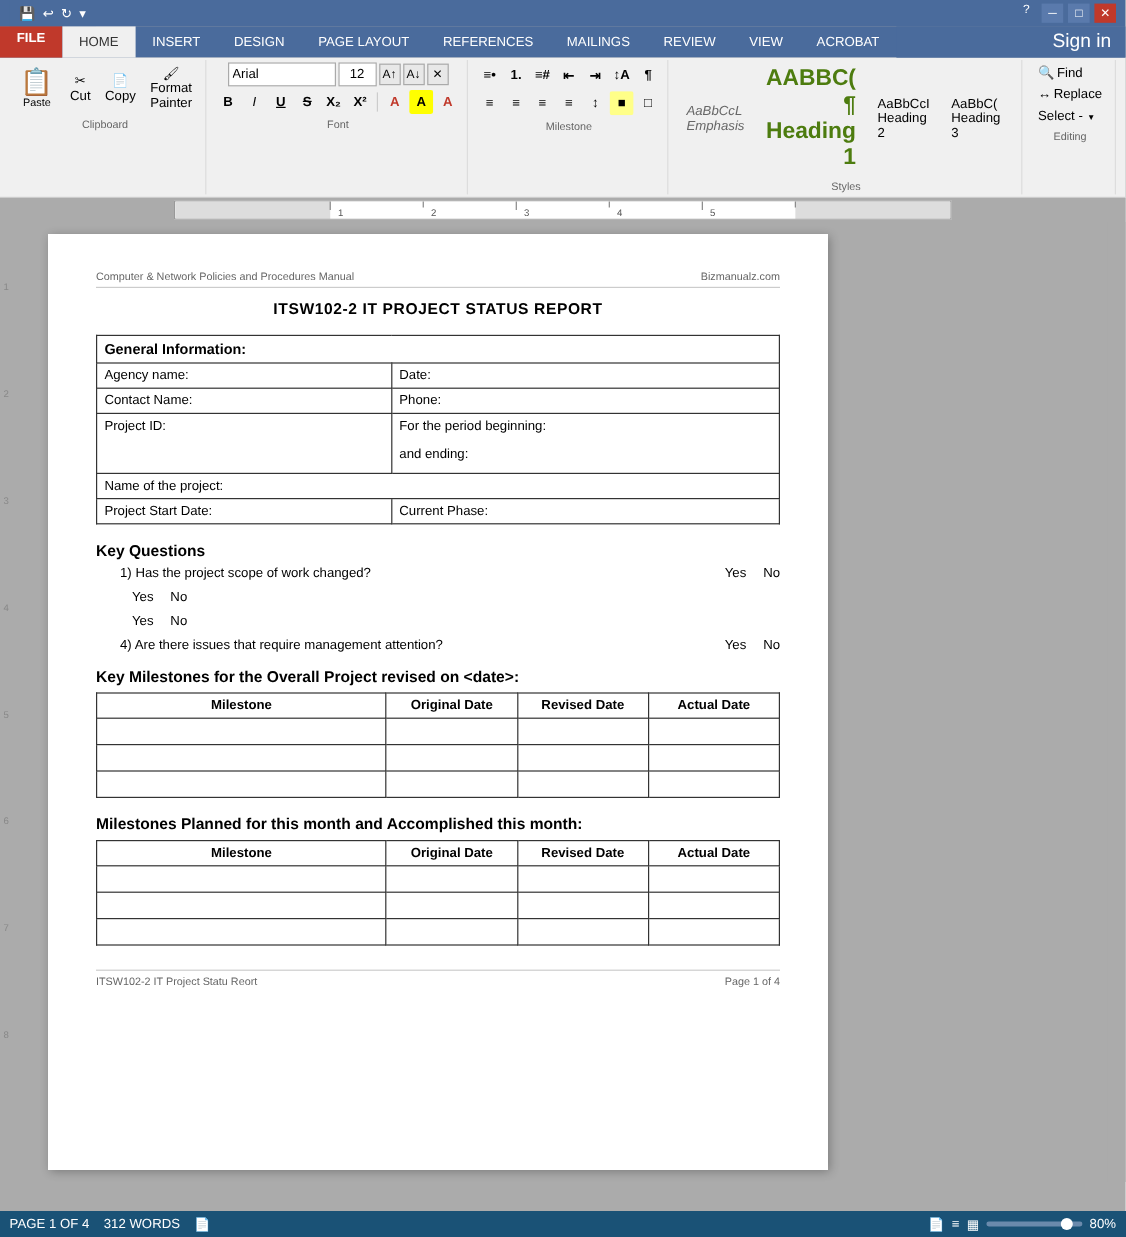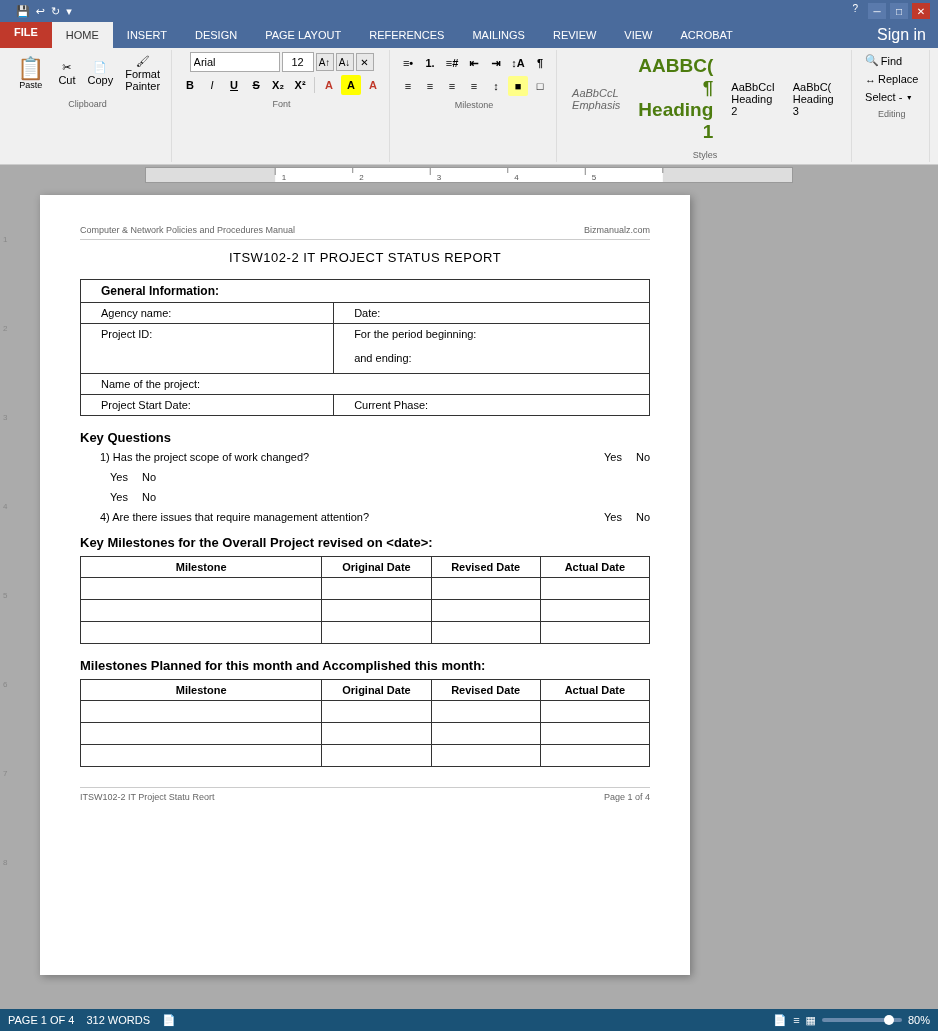--- a/index.html
+++ b/index.html
@@ -171,35 +171,35 @@
       justify-content: space-between;
       font-size: 9px;
       color: #666;
       margin-bottom: 10px;
       border-bottom: 1px solid #ccc;
       padding-bottom: 4px;
     }
 
     .doc-title {
       text-align: center;
-      font-weight: normal;
+      font-weight: bold;
       font-size: 13px;
       margin: 10px 0 14px 0;
       letter-spacing: 0.5px;
     }
 
     
     .info-table {
       width: 100%;
       border-collapse: collapse;
       margin-bottom: 14px;
     }
     .info-table td, .info-table th {
       border: 1px solid #333;
-      padding: 4px 20px;
+      padding: 4px 6px;
       font-size: 11px;
       vertical-align: top;
     }
     .info-table .header-row td {
       font-weight: bold;
       font-size: 12px;
       background: white;
     }
     .info-table .tall-cell { height: 50px; }
 
@@ -476,20 +476,24 @@
       <div class="doc-title">ITSW102-2  IT PROJECT STATUS REPORT</div>
 
       <table class="info-table">
         <tbody>
             <tr class="header-row">
           <td colspan="2">General Information:</td>
         </tr>
         <tr>
           <td>Agency name:</td>
           <td>Date:</td>
+        </tr>
+        <tr>
+          <td>Contact Name:</td>
+          <td>Phone:</td>
         </tr>
         <tr>
           <td class="tall-cell">Project ID:</td>
           <td class="tall-cell">For the period beginning:<br><br>and ending:</td>
         </tr>
         <tr>
           <td colspan="2">Name of the project:</td>
         </tr>
         <tr>
           <td>Project Start Date:</td>

